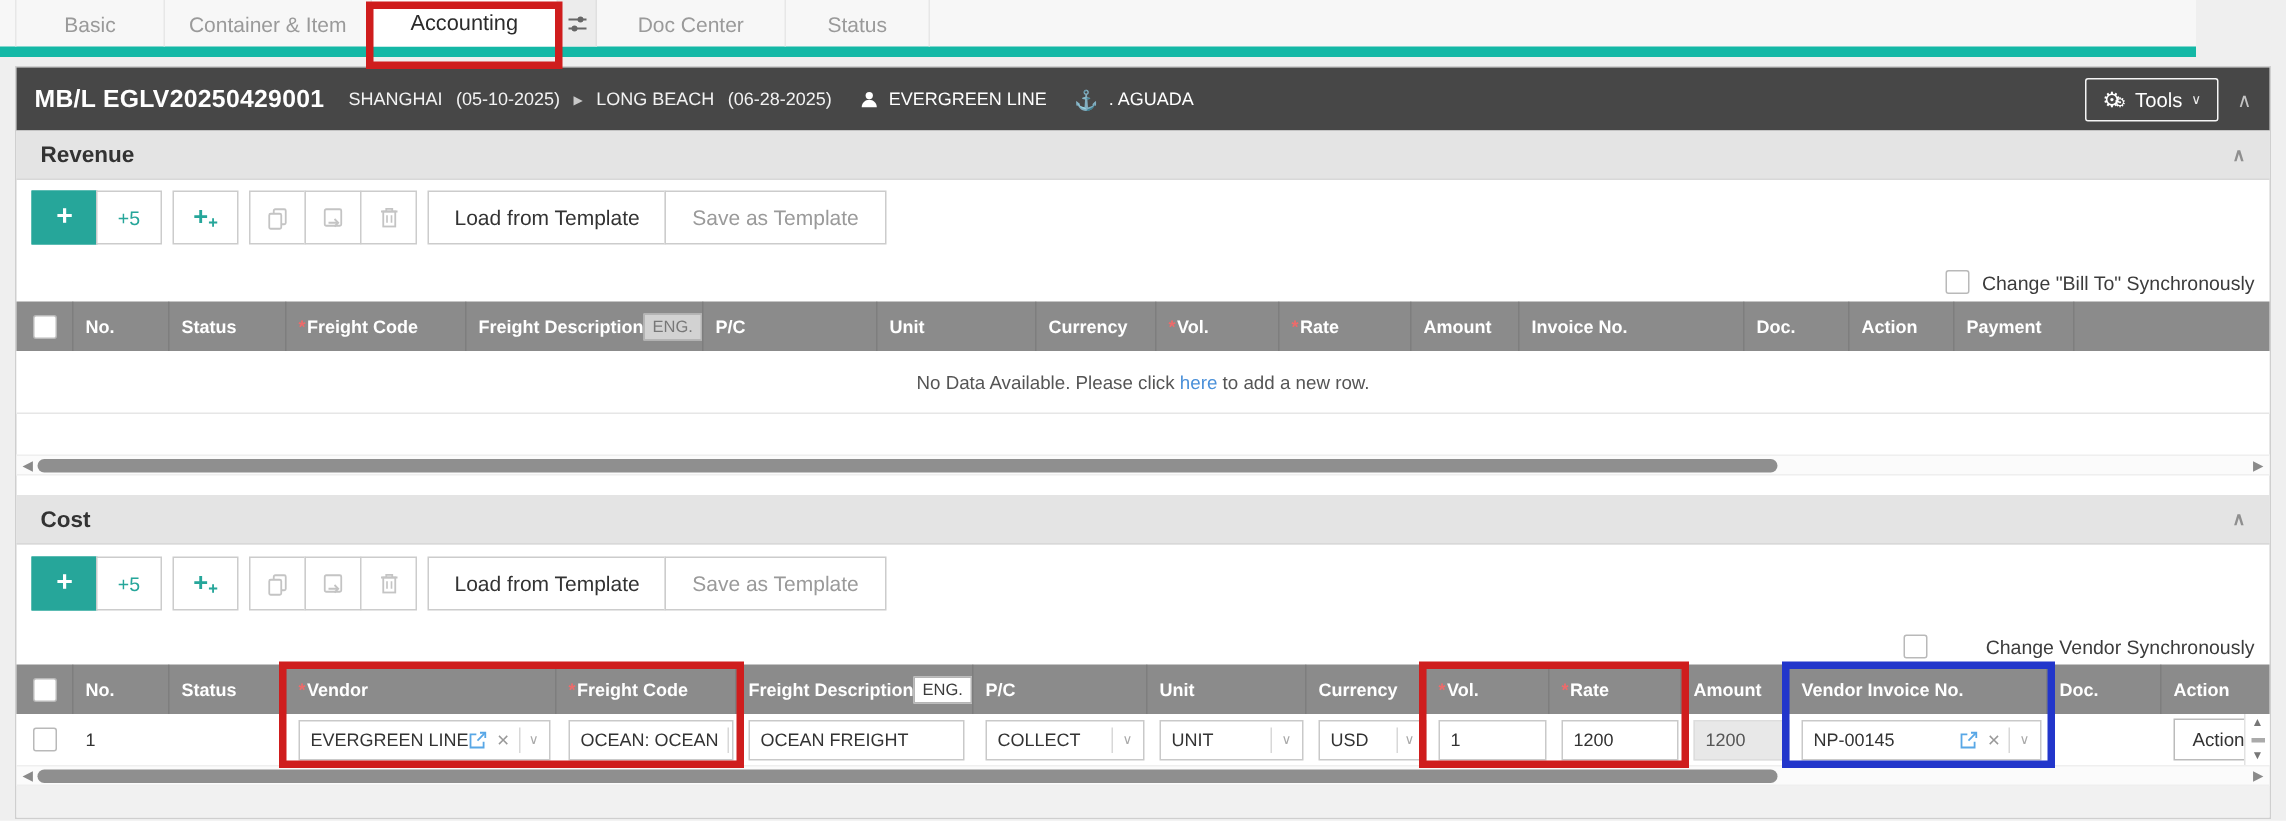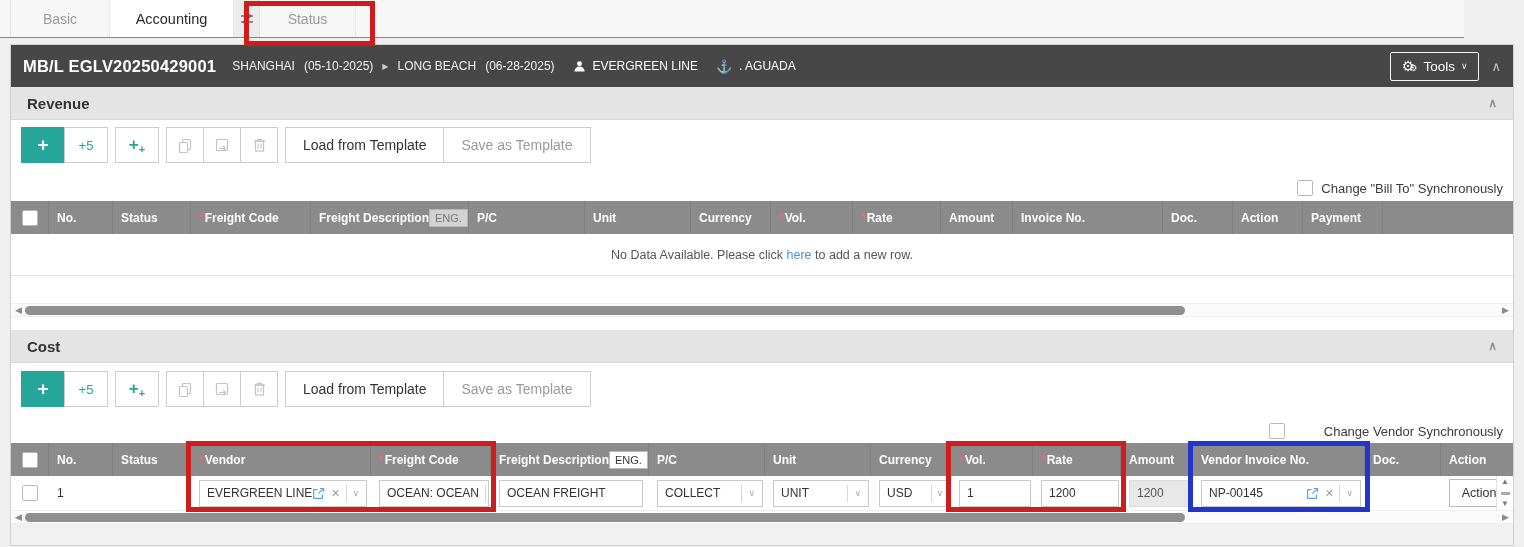--- a/index.html
+++ b/index.html
@@ -1,20 +1,20 @@
 <!DOCTYPE html>
 <html><head>
 <meta charset="utf-8">
 <style>
   * { margin:0; padding:0; box-sizing:border-box; }
   body { font-family:"Liberation Sans", sans-serif; background:#efefef; }
   .page { position:relative; width:1524px; height:547px; background:#efefef; overflow:hidden; font-family:"Liberation Sans", sans-serif; }
 
   
-  .tabbar { position:absolute; left:0; top:0; width:1464px; height:38px; background:#f7f7f7; border-bottom:1px solid #14b8a6; display:flex; padding-left:10px; }
+  .tabbar { position:absolute; left:0; top:0; width:1464px; height:38px; background:#f7f7f7; border-bottom:7px solid #14b8a6; display:flex; padding-left:10px; }
   .tab { display:flex; align-items:center; justify-content:center; color:#9a9a9a; font-size:14px; border-right:1px solid #e7e7e7; cursor:pointer; white-space:nowrap; }
   .tab.t1 { width:100px; border-left:1px solid #e7e7e7; }
   .tab.t2 { width:138px; }
   .tab.t3 { width:124px; }
   .tab.t4 { width:126px; }
   .tab.t5 { width:96px; }
   .tab.active { background:#fff; color:#2b2b2b; font-weight:normal; font-size:14.5px; }
   .tab-icon-box { width:26px; display:flex; align-items:center; justify-content:center; background:#ececec; border-right:1px solid #e0e0e0; }
 
   
@@ -116,33 +116,39 @@
 </style>
 </head>
 <body>
 
 <div class="page">
 
   <div class="tabbar">
     <div class="tab t1">
         <span>Basic</span>
       </div>
+    <div class="tab t2">
+        <span>Container &amp; Item</span>
+      </div>
     <div class="tab t3 active">
         <span>Accounting</span>
       </div>
     <div class="tab-icon-box">
       <span>
         <svg width="16" height="16" viewBox="0 0 16 16">
             <line x1="2" y1="5" x2="14" y2="5" stroke="#666" stroke-width="1.4"></line>
             <circle cx="10" cy="5" r="2" fill="#666"></circle>
             <line x1="2" y1="11" x2="14" y2="11" stroke="#666" stroke-width="1.4"></line>
             <circle cx="6" cy="11" r="2" fill="#666"></circle>
           </svg>
       </span>
     </div>
+    <div class="tab t4">
+        <span>Doc Center</span>
+      </div>
     <div class="tab t5">
         <span>Status</span>
       </div>
   </div>
 
   <div class="panel">
 
     <div class="dhead">
       <span class="mbl">MB/L EGLV20250429001</span>
       <span class="route">

